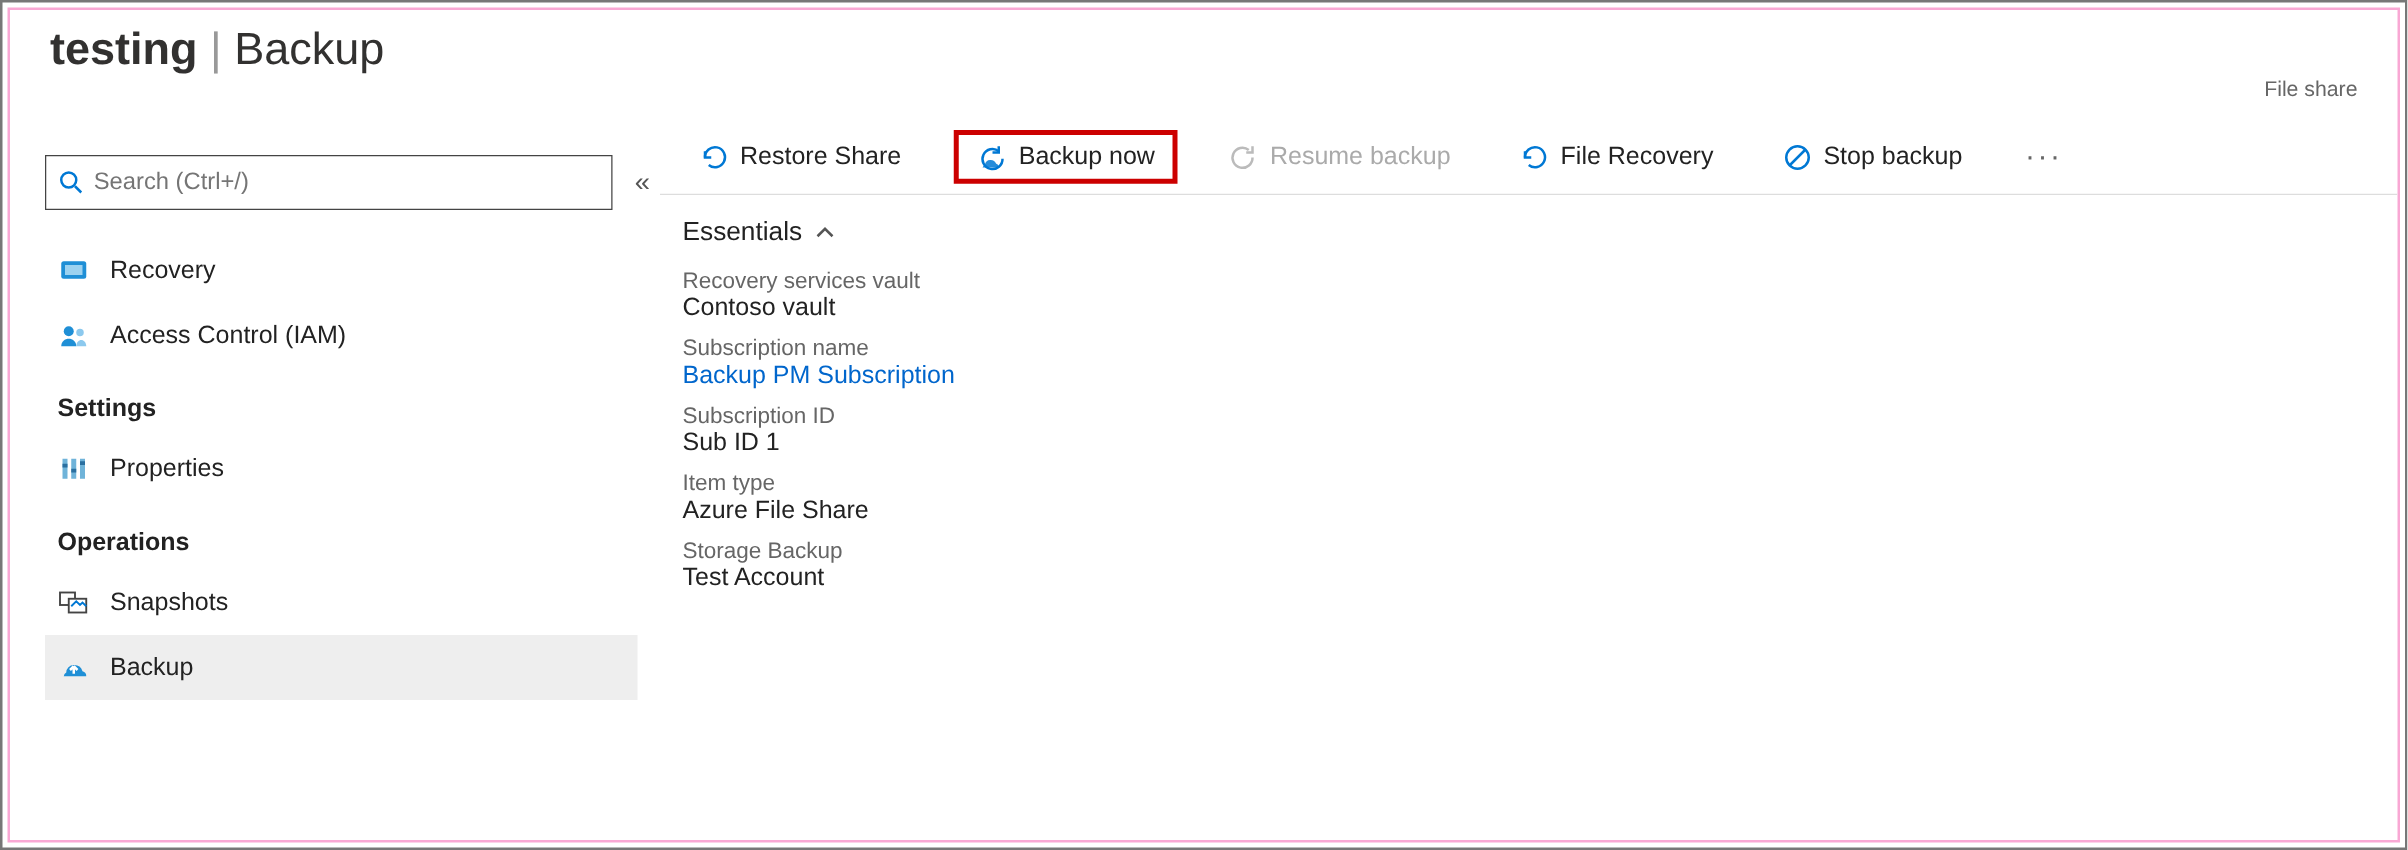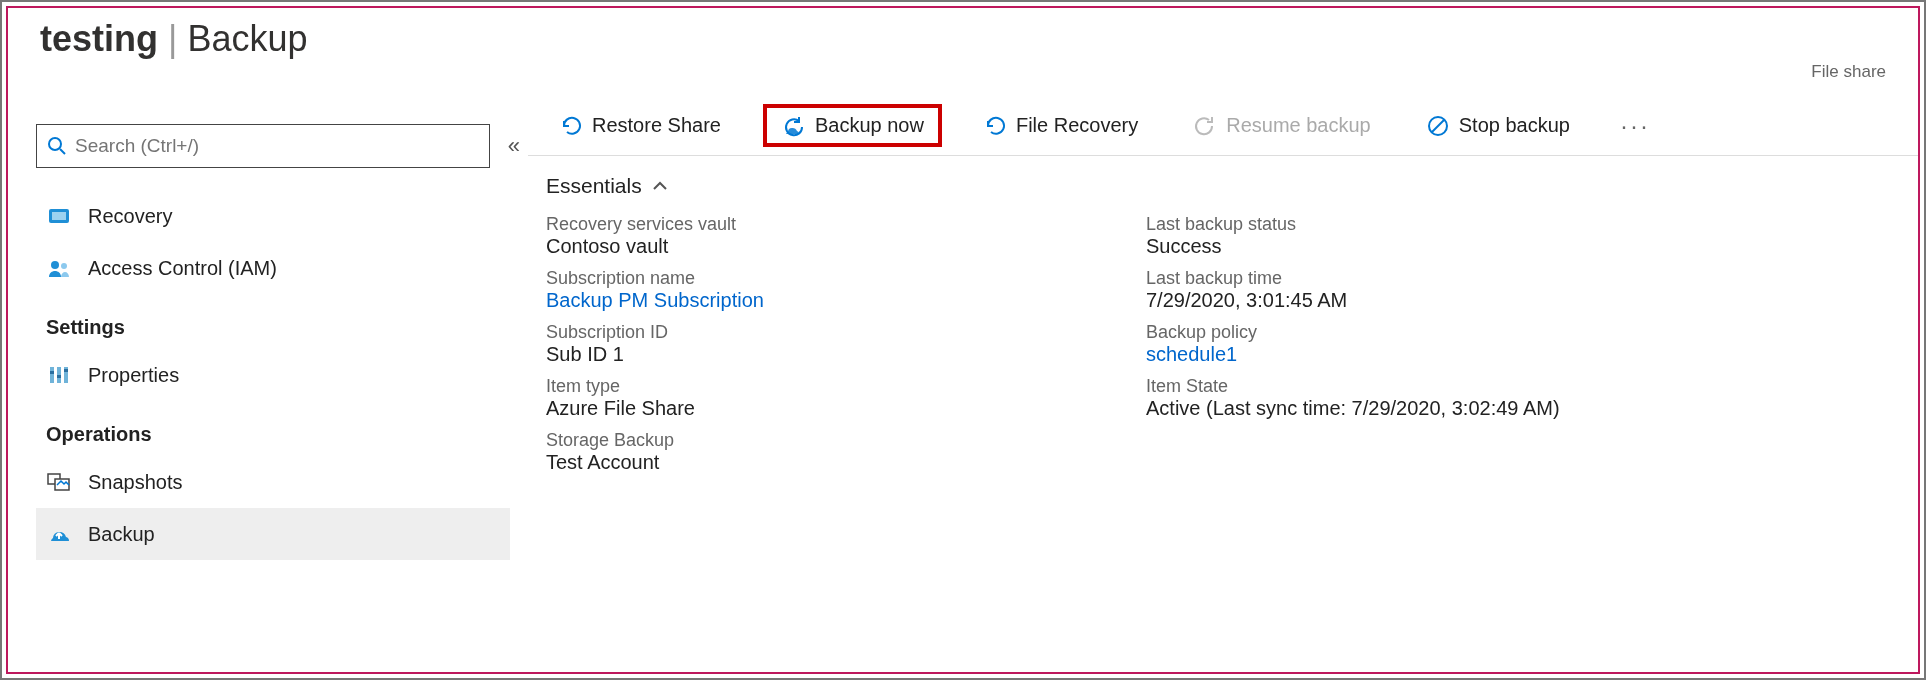--- a/index.html
+++ b/index.html
@@ -2,21 +2,21 @@
 <html><head>
 <meta charset="utf-8">
 <style>
   * { box-sizing: border-box; margin: 0; padding: 0; }
   html, body {
     width: 1926px; height: 680px;
     font-family: "Segoe UI", Arial, sans-serif;
     font-size: 18px; color: #323130; background: #fff;
   }
   .frame { width: 1926px; height: 680px; border: 2px solid #777; position: relative; }
-  .inner { position: absolute; inset: 4px; border: 2px solid #be185d; background: #fff; overflow: hidden; }
+  .inner { position: absolute; inset: 4px; border: 2px solid #f9a8d4; background: #fff; overflow: hidden; }
 
   
   .hdr { padding: 10px 32px 0 32px; }
   .hdr-title { font-size: 36px; font-weight: 400; display: flex; align-items: baseline; gap: 10px; }
   .hdr-title .bold { font-weight: 700; }
   .hdr-title .sep { color: #999; font-weight: 300; }
   .hdr-sub { font-size: 17px; color: #666; margin-top: 2px; text-align: right; }
 
   
   .body { display: flex; height: calc(100% - 100px); margin-top: 14px; }
@@ -187,38 +187,38 @@
           <span class="tic">
             <svg width="24" height="22" viewBox="0 0 24 22">
                   <path d="M21 12a8 8 0 1 1-3-6" fill="none" stroke="#0078d4" stroke-width="2"></path>
                   <path d="M18 2v5h-5" fill="none" stroke="#0078d4" stroke-width="2"></path>
                   <path d="M7 17a4 4 0 0 1 4-4 5 5 0 0 1 5 3 3 3 0 0 1 2 3H5a3 3 0 0 1 2-2z" fill="#0078d4" opacity="0.85"></path>
                 </svg>
           </span>
           <span>Backup now</span>
         </div>
 
+        <div class="tbtn disabled">
+          <span class="tic">
+            <svg width="22" height="22" viewBox="0 0 22 22">
+                  <path d="M18 11a8 8 0 1 1-3-6" fill="none" stroke="#bbb" stroke-width="2"></path>
+                  <path d="M18 2v5h-5" fill="none" stroke="#bbb" stroke-width="2"></path>
+                </svg>
+          </span>
+          <span>Resume backup</span>
+        </div>
+
         <div class="tbtn">
           <span class="tic">
             <svg width="22" height="22" viewBox="0 0 22 22">
                   <path d="M4 11a8 8 0 1 1 3 6" fill="none" stroke="#0078d4" stroke-width="2"></path>
                   <path d="M4 6v5h5" fill="none" stroke="#0078d4" stroke-width="2"></path>
                 </svg>
           </span>
           <span>File Recovery</span>
-        </div>
-
-        <div class="tbtn disabled">
-          <span class="tic">
-            <svg width="22" height="22" viewBox="0 0 22 22">
-                  <path d="M18 11a8 8 0 1 1-3-6" fill="none" stroke="#bbb" stroke-width="2"></path>
-                  <path d="M18 2v5h-5" fill="none" stroke="#bbb" stroke-width="2"></path>
-                </svg>
-          </span>
-          <span>Resume backup</span>
         </div>
 
         <div class="tbtn">
           <span class="tic">
             <svg width="22" height="22" viewBox="0 0 22 22">
                   <circle cx="11" cy="11" r="9" fill="none" stroke="#0078d4" stroke-width="2"></circle>
                   <line x1="5" y1="17" x2="17" y2="5" stroke="#0078d4" stroke-width="2"></line>
                 </svg>
           </span>
           <span>Stop backup</span>
@@ -248,32 +248,19 @@
           <div class="field-lbl">Subscription ID</div>
           <div class="field-val">Sub ID 1</div>
 
           <div class="field-lbl">Item type</div>
           <div class="field-val">Azure File Share</div>
 
           <div class="field-lbl">Storage Backup</div>
           <div class="field-val">Test Account</div>
         </div>
 
-        <div>
-          <div class="field-lbl">Last backup status</div>
-          <div class="field-val">Success</div>
-
-          <div class="field-lbl">Last backup time</div>
-          <div class="field-val">7/29/2020, 3:01:45 AM</div>
-
-          <div class="field-lbl">Backup policy</div>
-          <div class="field-val"><a>schedule1</a></div>
-
-          <div class="field-lbl">Item State</div>
-          <div class="field-val">Active (Last sync time: 7/29/2020, 3:02:49 AM)</div>
-        </div>
       </div>
 
     </div>
   </div>
 
 </div>
   </div>
 
 </body></html>

